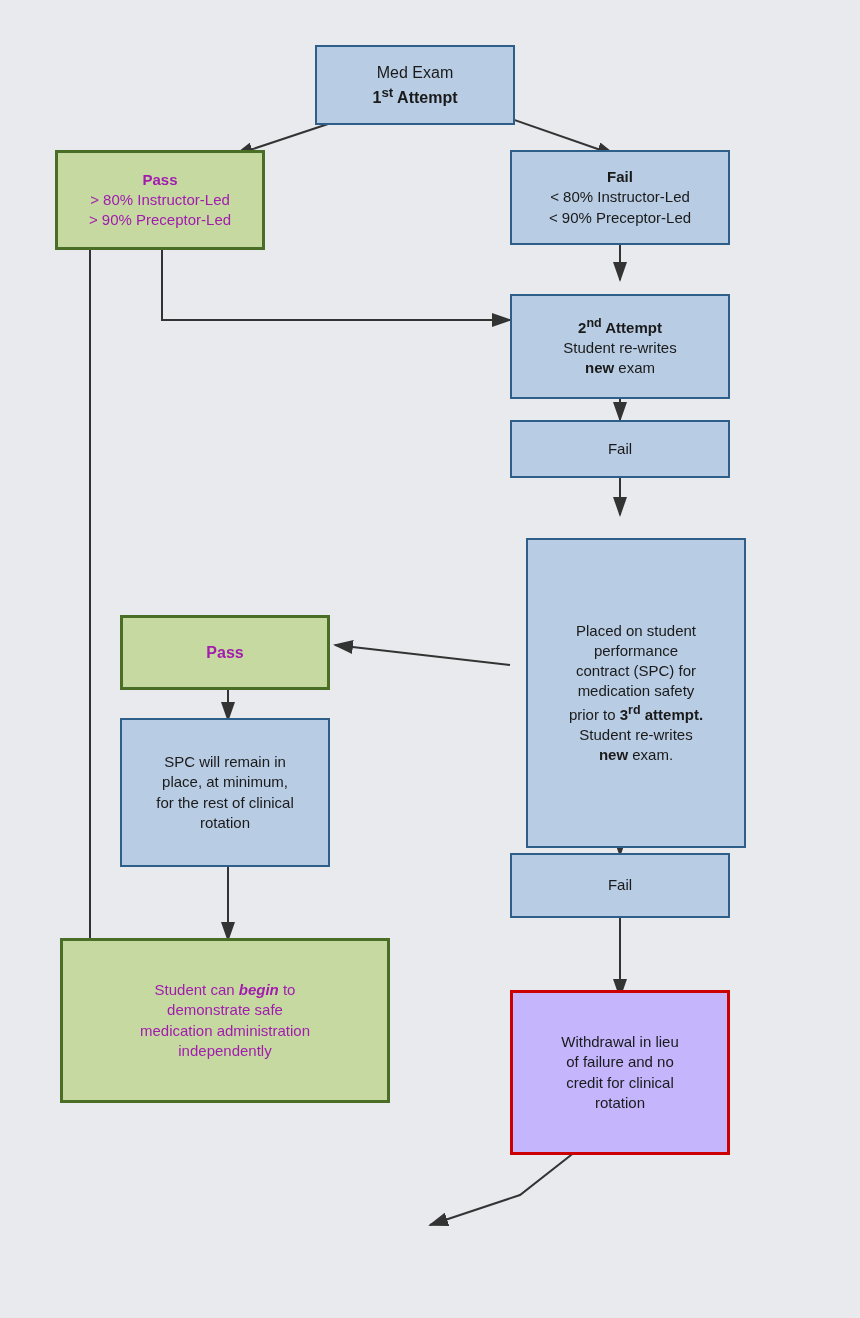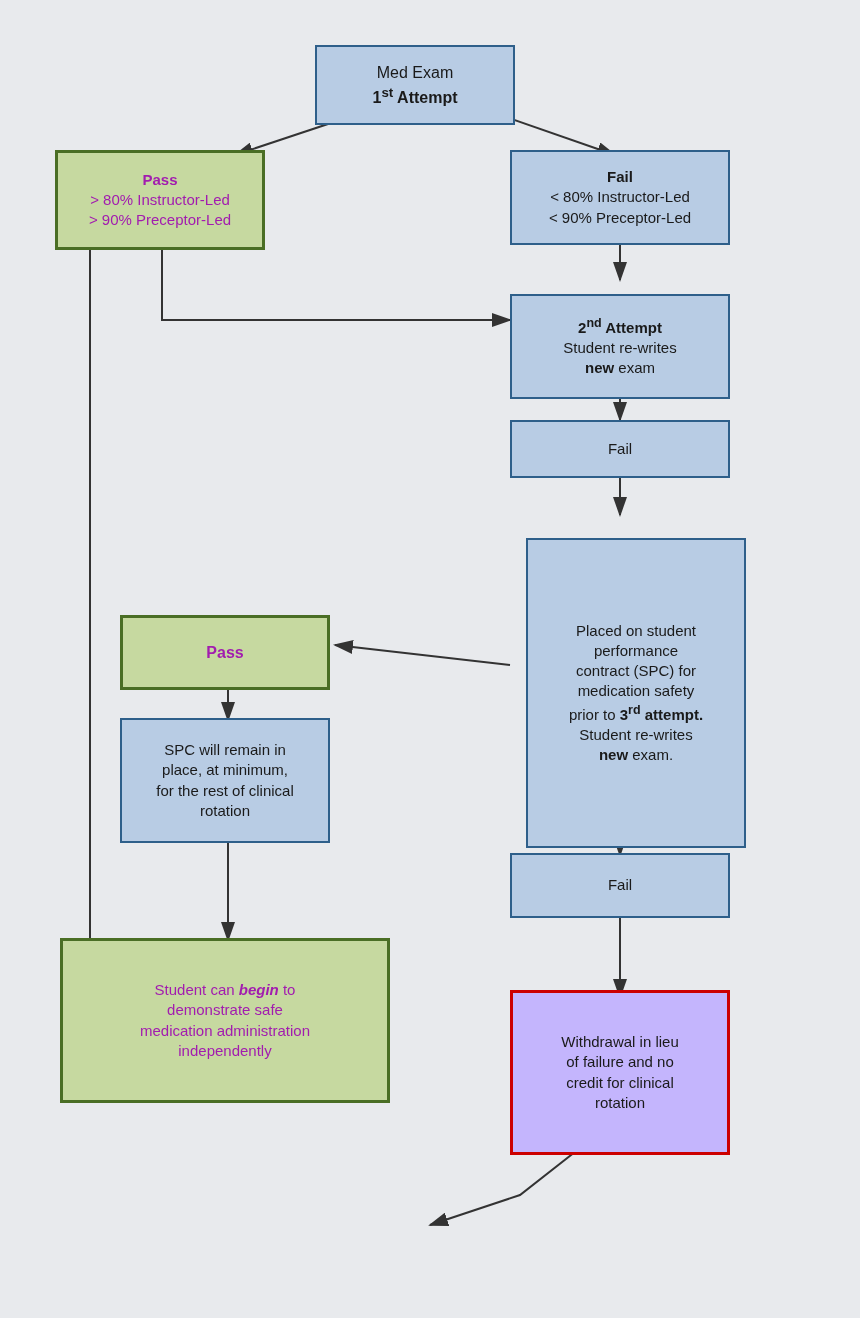--- a/index.html
+++ b/index.html
@@ -119,21 +119,21 @@
   </div>
 
   <div class="box blue-box" style="left:526px; top:513px; width:220px; height:310px; font-size:15px;margin-top:25px;">
     <span>Placed on student<br>performance<br>contract (SPC) for<br>medication safety<br>prior to <strong>3<sup>rd</sup> attempt.</strong><br>Student re-writes<br><strong>new</strong> exam.</span>
   </div>
 
   <div class="box green-box" style="left:120px; top:615px; width:210px; height:75px; font-size:16px;">
     <span><strong>Pass</strong></span>
   </div>
 
-  <div class="box blue-box" style="left:120px; top:718px; width:210px; height:125px; font-size:15px;justify-content:center;">
+  <div class="box blue-box" style="left:120px; top:718px; width:210px; height:149px; font-size:15px;justify-content:center;">
     <span>SPC will remain in<br>place, at minimum,<br>for the rest of clinical<br>rotation</span>
   </div>
 
   <div class="box blue-box" style="left:510px; top:853px; width:220px; height:65px; font-size:15px;">
     <span>Fail</span>
   </div>
 
   <div class="box green-box" style="left:60px; top:938px; width:330px; height:165px; font-size:15px;">
     <span>Student can <strong><em>begin</em></strong> to<br>demonstrate safe<br>medication administration<br>independently</span>
   </div>

